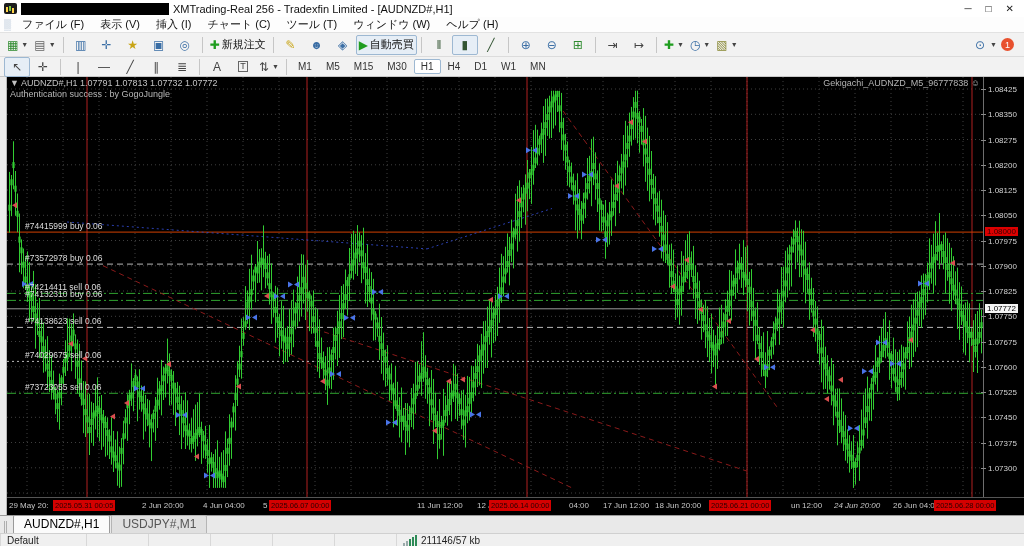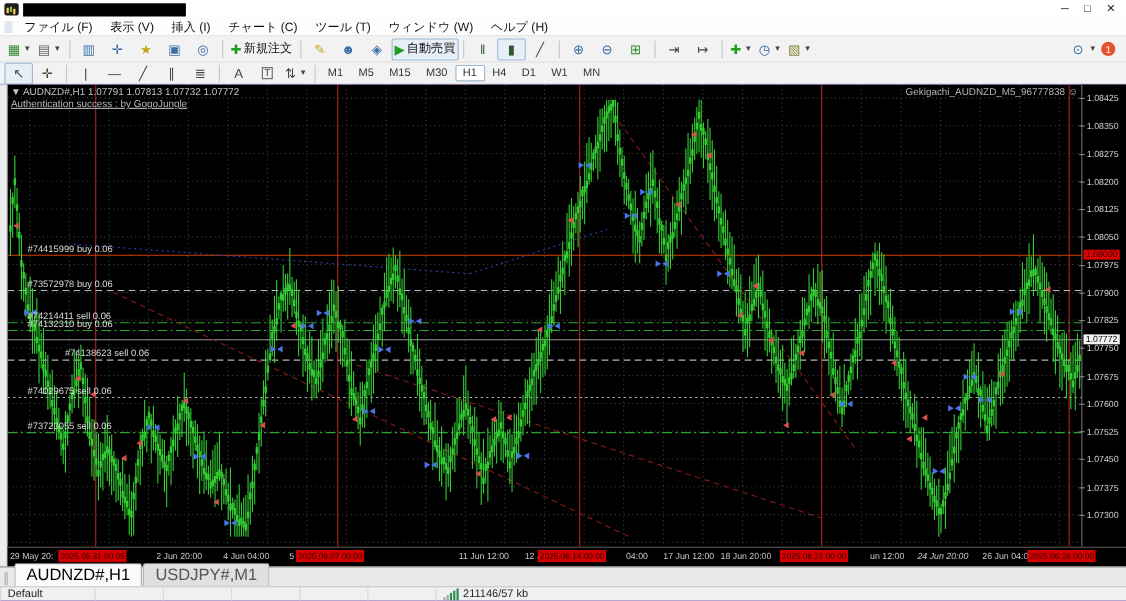--- a/index.html
+++ b/index.html
@@ -28,44 +28,44 @@
   .tbtn .lbl{font-size:11px;color:#111;}
   .tbtn.active{border:1px solid #9db8d2;background:#e6eef6;}
   .dd{font-size:7px;color:#444;margin-left:1px;}
   .tsep{width:1px;height:16px;background:#c6c6c6;margin:0 4px;}
   .tf-btn{font-size:10px;color:#333;padding:1px 6px;border:1px solid transparent;border-radius:2px;}
   .tf-btn.active{border-color:#9db8d2;background:#ffffff;}
   #search-zone{margin-left:auto;display:flex;align-items:center;gap:4px;padding-right:6px;}
   #notif-badge{width:13px;height:13px;border-radius:50%;background:#e8512e;color:#fff;font-size:9px;
     display:flex;align-items:center;justify-content:center;}
   
-  #chart-frame{position:absolute;left:0;top:77px;width:1024px;height:470px;background:#6d28d9;}
+  #chart-frame{position:absolute;left:0;top:77px;width:1024px;height:470px;background:#0ea5e9;}
   #left-rail{position:absolute;left:0;top:0;width:6px;height:438px;background:#ececec;border-right:1px solid #b8b8b8;}
   #chart-region{position:absolute;left:7px;top:0;width:1017px;height:438px;background:#000;}
   #plot{position:absolute;left:0;top:0;}
   #chart-ohlc{position:absolute;left:3px;top:1px;font-size:9px;color:#c2c2c2;white-space:nowrap;}
-  #chart-auth{position:absolute;left:3px;top:12px;font-size:9px;color:#b8b8b8;white-space:nowrap;text-decoration:underline;}
+  #chart-auth{position:absolute;left:3px;top:12px;font-size:9px;color:#b8b8b8;white-space:nowrap;}
   #ea-label{position:absolute;right:44px;top:1px;font-size:9px;color:#b4b4b4;white-space:nowrap;}
   .trade-label{position:absolute;font-size:8.5px;color:#dcdcdc;white-space:nowrap;left:18px;}
   
   #price-axis{position:absolute;right:0;top:0;width:40px;height:420px;background:#000;border-left:1px solid #6e6e6e;}
   .ptick{position:absolute;left:4px;font-size:8px;color:#d2d2d2;white-space:nowrap;}
   .ptick:before{content:"";position:absolute;left:-7px;top:4px;width:5px;height:1px;background:#8a8a8a;}
   .ptag{position:absolute;left:1px;font-size:8px;padding:0 2px;white-space:nowrap;}
   #ptag-current{background:#f4f4f4;color:#000;}
   #ptag-level{background:#dc0000;color:#3a0000;}
   
   #time-axis{position:absolute;left:0;top:420px;width:1017px;height:18px;background:#000;border-top:1px solid #555;}
   .tlab{position:absolute;top:3px;font-size:8px;color:#c6c6c6;white-space:nowrap;}
   .tbox{position:absolute;top:2px;font-size:7.5px;color:#2a0000;background:#d40000;padding:1px 2px;white-space:nowrap;}
   
   #tabbar{position:absolute;left:0;top:515px;width:1024px;height:18px;background:#e9e9e9;
     display:flex;align-items:flex-end;gap:1px;padding-left:2px;box-sizing:border-box;border-top:1px solid #9a9a9a;}
   #tabbar .grip{color:#9a9a9a;font-size:10px;margin:0 3px 1px 0;}
-  .wtab{font-size:15px;padding:1px 10px 2px;border:1px solid #9a9a9a;border-bottom:none;
+  .wtab{font-size:12px;padding:1px 10px 2px;border:1px solid #9a9a9a;border-bottom:none;
     border-radius:2px 2px 0 0;}
   .wtab.active{background:#fbfbfb;color:#000;}
   .wtab.inactive{background:#e0e0e0;color:#555;border-color:#b5b5b5;}
   #statusbar{position:absolute;left:0;top:533px;width:1024px;height:13px;background:#f0f0f0;
     display:flex;align-items:center;font-size:10px;color:#222;border-top:1px solid #d0d0d0;}
   .scell{height:13px;display:flex;align-items:center;padding:0 6px;border-left:1px solid #d8d8d8;box-sizing:border-box;}
   #status-help{flex:1;border-left:none;padding-left:6px;}
   #conn-bars{display:inline-flex;align-items:flex-end;gap:1px;margin-right:4px;}
   #conn-bars i{display:block;width:2px;background:#2e8b57;}
   #conn-bars i:nth-child(1){height:3px;background:#9aa;}
@@ -73,20 +73,21 @@
   #conn-bars i:nth-child(3){height:7px;}
   #conn-bars i:nth-child(4){height:9px;}
   #conn-bars i:nth-child(5){height:11px;}
 </style>
 </head>
 <body>
 
 <div id="titlebar">
   <div id="app-icon"></div>
   <div id="redact"></div>
+  <div id="title-text">XMTrading-Real 256 - Tradexfin Limited - [AUDNZD#,H1]</div>
   <div id="win-controls">
     <span>─</span>
     <span>□</span>
     <span>✕</span>
   </div>
 </div>
 
 <div id="menubar">
   <span class="grip">▒</span>
 <span class="menu-item">ファイル (F)</span>
@@ -1353,21 +1354,21 @@
         <path d="M 948,183.1 l -5,3 l 5,3 z" fill="#d94f4f"></path>
       </svg>
     <div id="chart-ohlc">▼ AUDNZD#,H1   1.07791 1.07813 1.07732 1.07772</div>
     <div id="chart-auth">Authentication success : by GogoJungle</div>
     <div id="ea-label">Gekigachi_AUDNZD_M5_96777838 ☺</div>
     <div id="trade-labels">
         <div class="trade-label" style="top: 144px;">#74415999 buy 0.06</div>
         <div class="trade-label" style="top: 176px;">#73572978 buy 0.06</div>
         <div class="trade-label" style="top: 205px;">#74214411 sell 0.06</div>
         <div class="trade-label" style="top: 212px;">#74132310 buy 0.06</div>
-        <div class="trade-label" style="top: 239px; margin-left: 34px;">#74138623 sell 0.06</div>
+        <div class="trade-label" style="top: 239px;">#74138623 sell 0.06</div>
         <div class="trade-label" style="top: 273px;">#74029675 sell 0.06</div>
         <div class="trade-label" style="top: 305px;">#73723055 sell 0.06</div>
       </div>
     <div id="price-axis">
         <span class="ptick" style="top: 8px;">1.08425</span>
         <span class="ptick" style="top: 33px;">1.08350</span>
         <span class="ptick" style="top: 59px;">1.08275</span>
         <span class="ptick" style="top: 84px;">1.08200</span>
         <span class="ptick" style="top: 109px;">1.08125</span>
         <span class="ptick" style="top: 134px;">1.08050</span>

